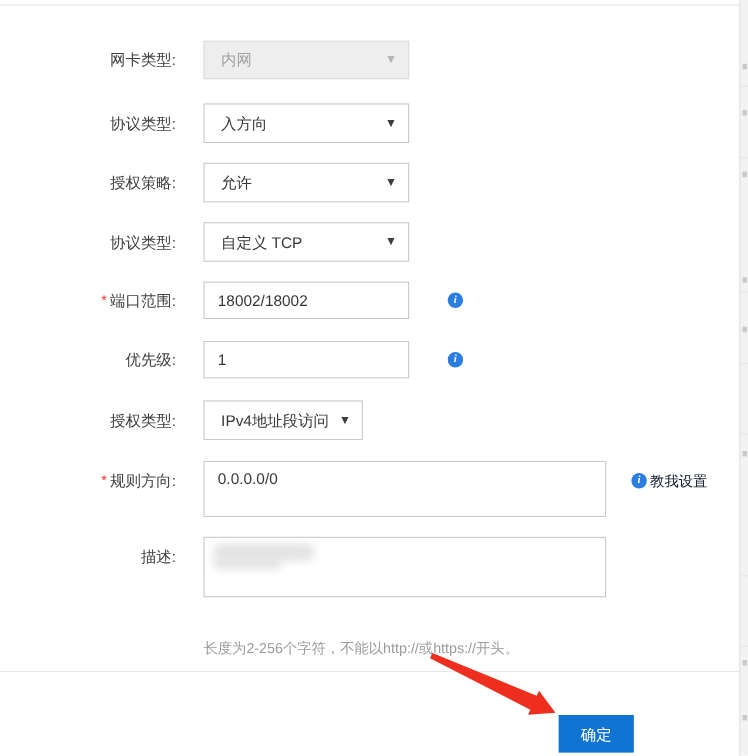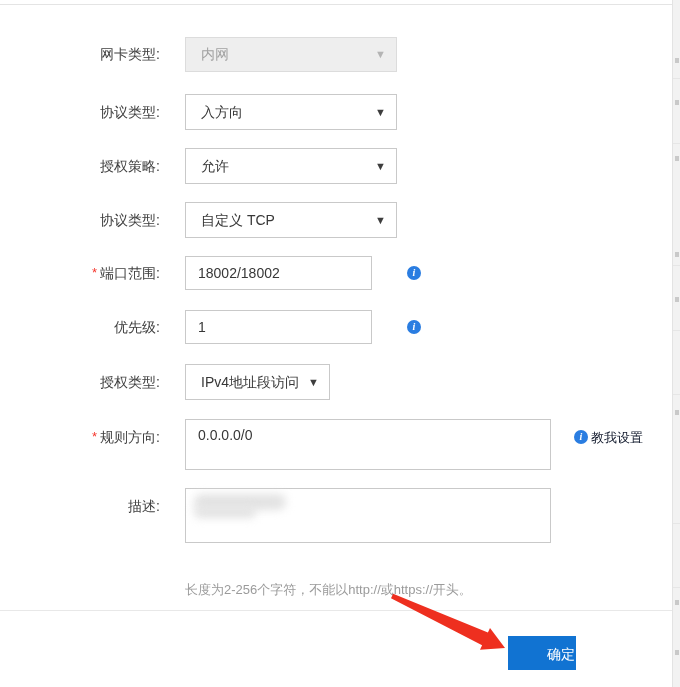--- a/index.html
+++ b/index.html
@@ -21,21 +21,21 @@
   .row { position: absolute; left: 0; width: 672px; }
   .lbl {
     position: absolute; left: 0; top: 0; width: 160px;
     text-align: right; font-size: 14px; color: #404040; line-height: 35px;
     white-space: nowrap;
   }
   .req { color: #f5362d; font-size: 13px; margin-right: 3px; position: relative; top: -1px; }
 
   .sel {
     position: absolute; left: 185px; top: 0;
-    width: 212px; height: 36px;
+    width: 187px; height: 36px;
     background: #fff; border: 1px solid #c9c9c9;
     font-size: 14px; color: #373737; line-height: 34px;
     padding-left: 15px; cursor: pointer;
   }
   .sel .arrow {
     position: absolute; right: 10px; top: 0;
     font-size: 11px; color: #3d3d3d; line-height: 34px;
   }
   .sel.disabled {
     background: #eeeeee; border-color: #dcdcdc; color: #a2a2a2; cursor: default;
@@ -78,22 +78,22 @@
   .blur-blob {
     position: absolute; pointer-events: none;
     background: #e3e3e3; border-radius: 8px; filter: blur(4px);
   }
 
   .footer-line {
     position: absolute; top: 610px; left: 0; width: 672px; height: 1px;
     background: #e8e8e8;
   }
   .btn {
-    position: absolute; top: 636px; height: 34px;
-    font-size: 14px; text-align: right; line-height: 34px; cursor: pointer;
+    position: absolute; top: 650px; height: 34px;
+    font-size: 14px; text-align: center; line-height: 34px; cursor: pointer;
     font-family: "Liberation Sans", "DejaVu Sans", sans-serif;
   }
   .btn-ok {
     left: 508px; width: 68px;
     background: #1173d2; color: #ffffff; border: 1px solid #1173d2;
   }
   .btn-cancel {
     left: 585px; width: 64px;
     background: #fdfdfd; color: #373737; border: 1px solid #dcdcdc;
   }

